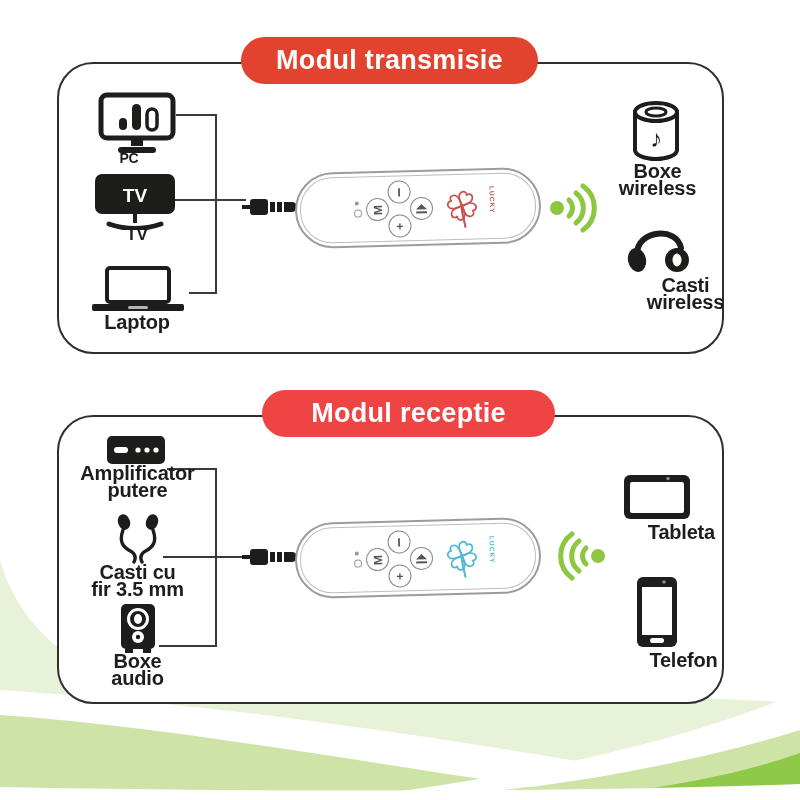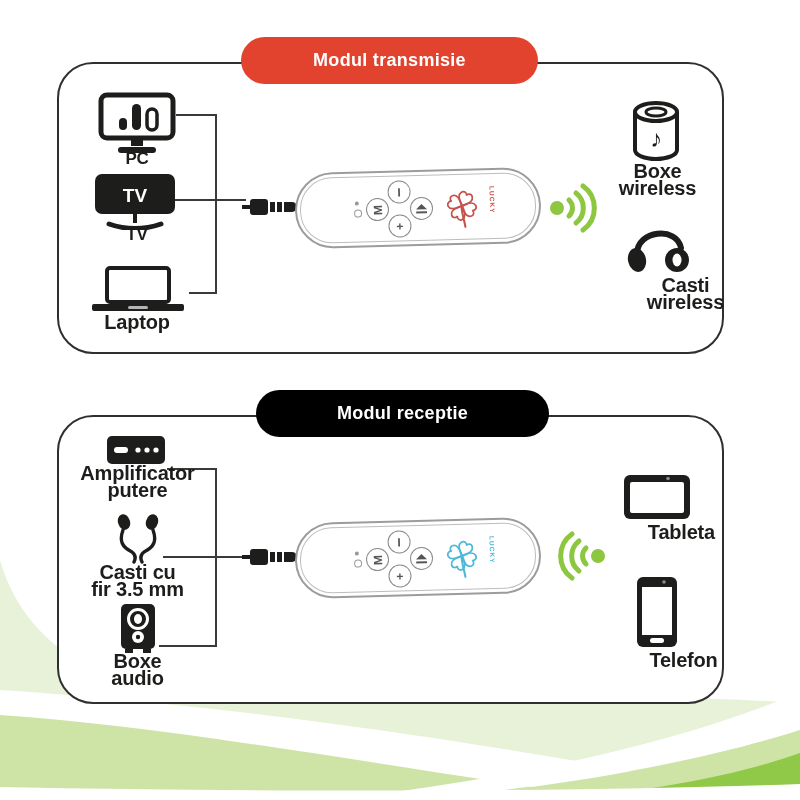--- a/index.html
+++ b/index.html
@@ -7,24 +7,24 @@
          font-family:"Liberation Sans",sans-serif;color:#1d1d1b;}
   
   .bg-swoosh{position:absolute;left:0;top:540px;width:800px;height:260px;z-index:0;}
   
   .panel{position:absolute;left:57px;width:663px;background:#fff;border:2px solid #2f2f2f;
          border-radius:36px;z-index:1;}
   #panel-tx{top:62px;height:288px;}
   #panel-rx{top:415px;height:285px;}
   
   .badge{position:absolute;height:47px;border-radius:25px;display:flex;align-items:center;
-         justify-content:center;color:#fff;font-size:18px;font-weight:bold;z-index:3;
+         justify-content:center;color:#fff;font-size:27px;font-weight:bold;z-index:3;
          letter-spacing:.3px;}
   #badge-tx{left:241px;top:37px;width:297px;background:#e2432f;}
-  #badge-rx{left:256px;top:390px;width:293px;background:#000000;}
+  #badge-rx{left:262px;top:390px;width:293px;background:#ef4444;}
   
   .hline{position:absolute;height:2px;background:#3a3a3a;z-index:2;}
   .vline{position:absolute;width:2px;background:#3a3a3a;z-index:2;}
   
   .abs{position:absolute;z-index:2;}
   .dev-label{position:absolute;z-index:2;font-weight:bold;font-size:20px;line-height:17px;
              text-align:center;letter-spacing:-0.2px;}
   
   .remote{position:absolute;width:246px;height:76px;z-index:2;transform:rotate(-1.5deg);}
   .remote .outer{position:absolute;inset:0;border:2px solid #9c9c9c;border-radius:38px;background:#fff;}
@@ -71,21 +71,21 @@
   <div class="vline" style="left:215px;top:114px;height:180px;"></div>
 
   <svg class="abs" style="left:97px;top:92px;" width="80" height="64" viewBox="0 0 80 64">
     <rect x="4" y="3" width="72" height="43" rx="6" fill="#fff" stroke="#1d1d1b" stroke-width="5"></rect>
     <rect x="22" y="26" width="8" height="12" rx="4" fill="#1d1d1b"></rect>
     <rect x="35" y="12" width="9" height="26" rx="4.5" fill="#1d1d1b"></rect>
     <rect x="50" y="17" width="10" height="21" rx="5" fill="none" stroke="#1d1d1b" stroke-width="3.5"></rect>
     <rect x="34" y="46" width="12" height="8" fill="#1d1d1b"></rect>
     <rect x="21" y="55" width="38" height="6" rx="3" fill="#1d1d1b"></rect>
   </svg>
-  <div class="dev-label" style="left:77px;top:150px;width:120px;font-size:17px;">PC</div>
+  <div class="dev-label" style="left:69px;top:150px;width:120px;font-size:14px;">PC</div>
 
   <svg class="abs" style="left:93px;top:172px;" width="84" height="58" viewBox="0 0 84 58">
     <rect x="2" y="2" width="80" height="40" rx="7" fill="#1d1d1b"></rect>
     <text x="42" y="30" text-anchor="middle" fill="#fff" font-size="19" font-weight="bold">TV</text>
     <rect x="40" y="42" width="4" height="9" fill="#1d1d1b"></rect>
     <path d="M16 52 Q42 61 68 52" stroke="#1d1d1b" stroke-width="5" fill="none" stroke-linecap="round"></path>
   </svg>
   <div class="dev-label" style="left:77px;top:226px;width:120px;font-size:17px;">TV</div>
 
   <svg class="abs" style="left:90px;top:265px;" width="96" height="48" viewBox="0 0 96 48">

